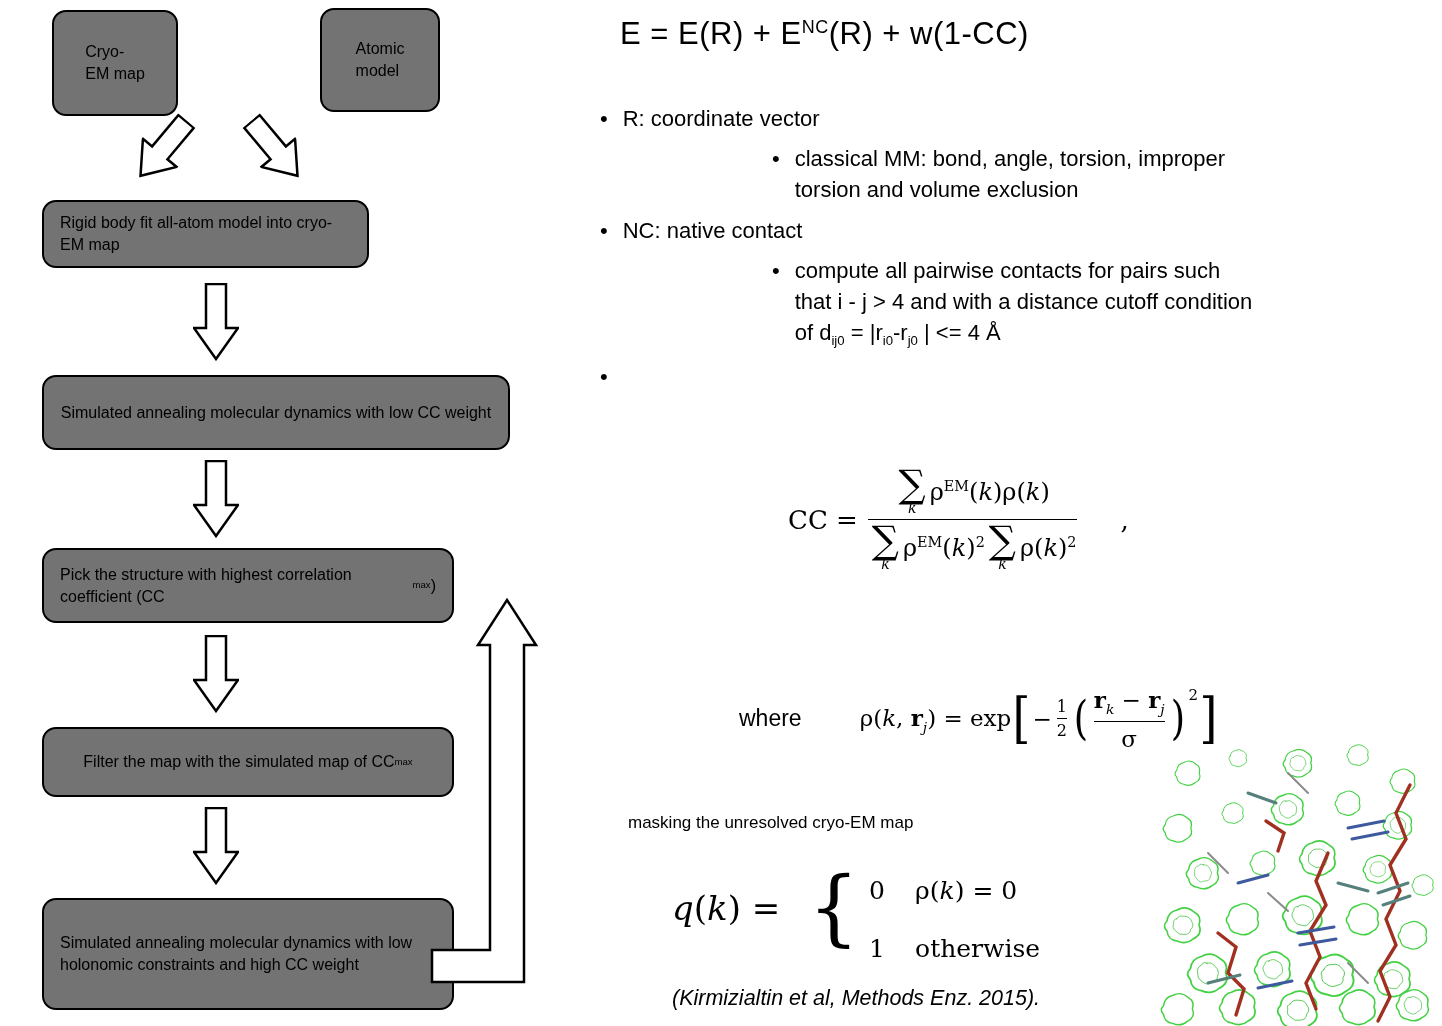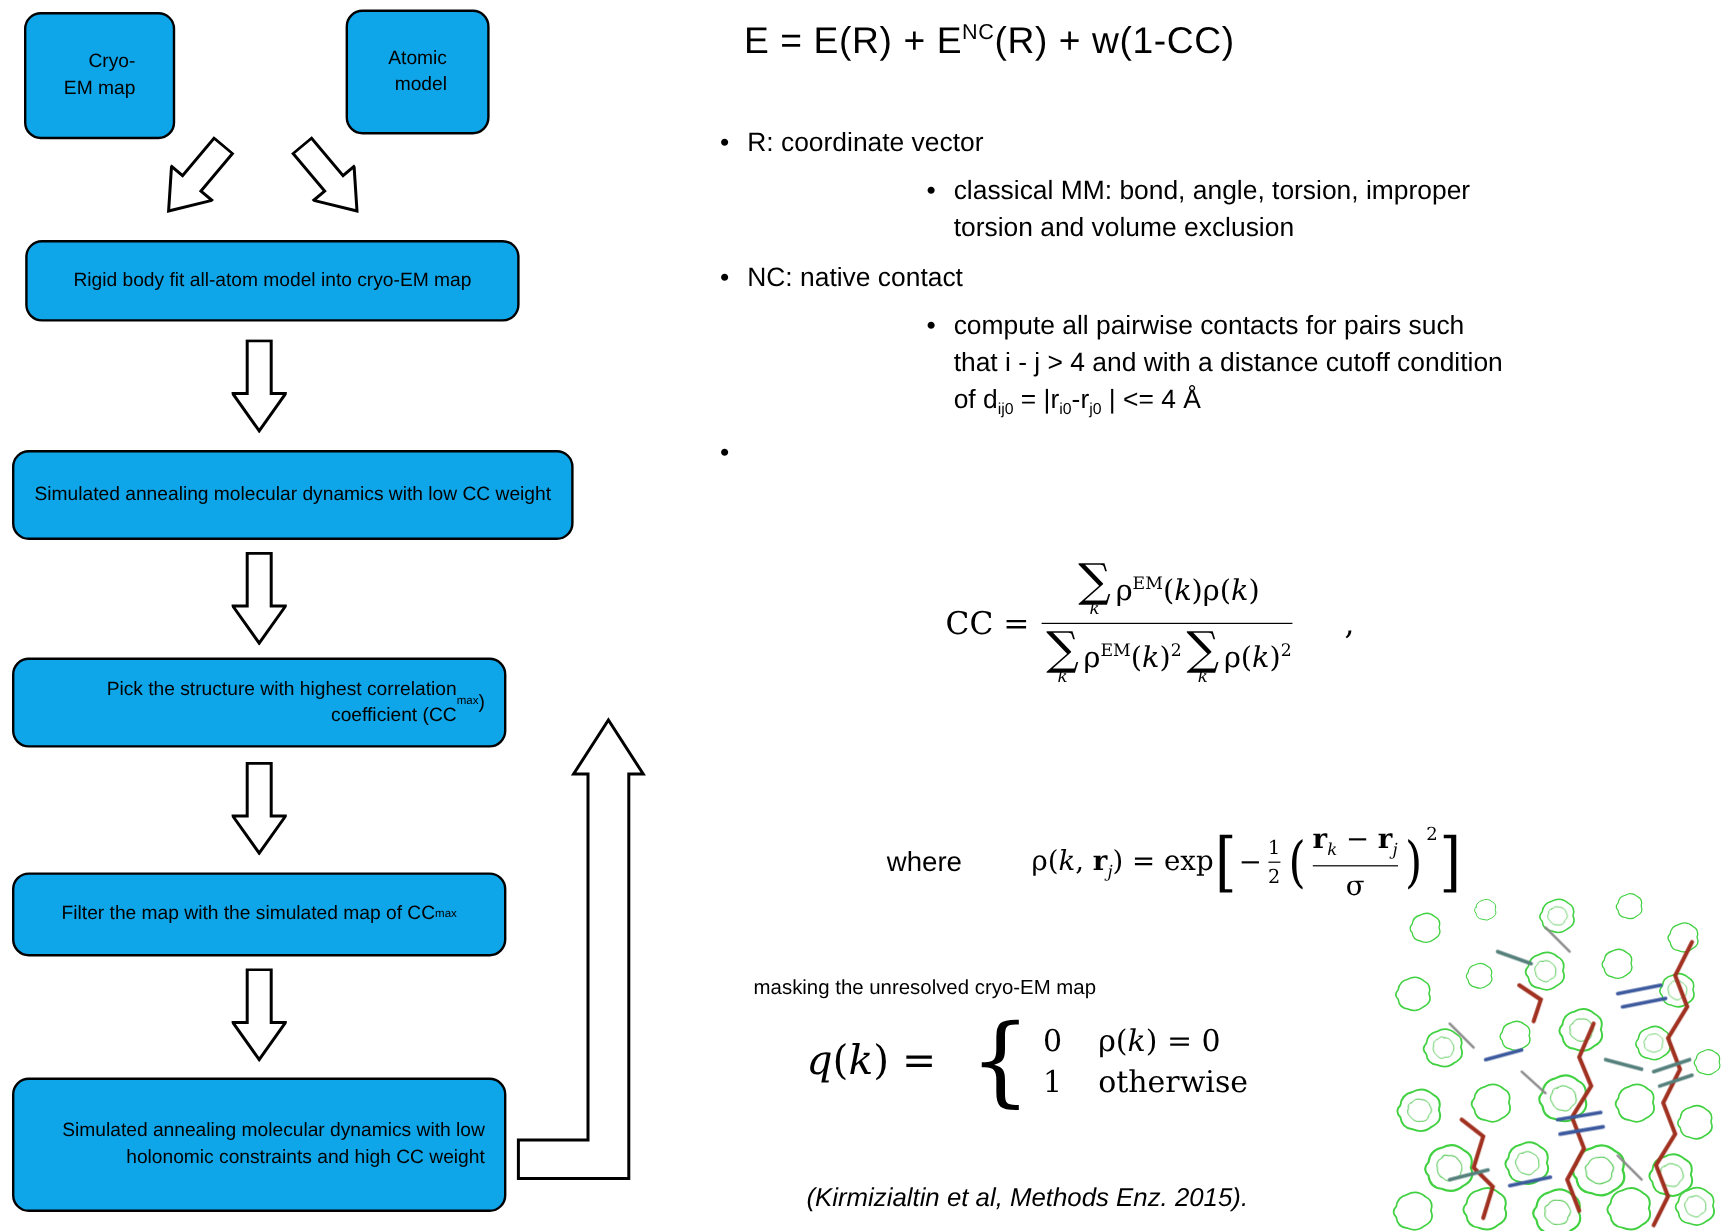--- a/index.html
+++ b/index.html
@@ -2,23 +2,23 @@
 <html><head>
 <meta charset="utf-8">
 <style>
   html,body { margin:0; padding:0; background:#fff; }
   .slide {
     position:relative; width:1442px; height:1026px; background:#ffffff;
     font-family:"Liberation Sans", sans-serif; color:#000; overflow:hidden;
   }
   
   .fbox {
-    position:absolute; border:2.5px solid #000; border-radius:14px; background:#0ea5e9;
-    display:flex; align-items:center; justify-content:center; text-align:right;
-    font-size:16px; line-height:1.35; padding:6px 16px; box-sizing:border-box;
+    position:absolute; border:2.5px solid #000; border-radius:14px; background:#737373;
+    display:flex; align-items:center; justify-content:center; text-align:left;
+    font-size:16px; line-height:1.35; padding:6px 16px; box-sizing:border-box;margin-left:32px;
   }
   .fbox sub { font-size:60%; }
   .arrow { position:absolute; }
   
   .header-eq {
     position:absolute; left:620px; top:16px; width:820px; 
     font-size:31px; letter-spacing:0.5px;
   }
   .header-eq sup { font-size:58%; }
   .bullets { position:absolute; left:600px; top:103px; width:845px; }
@@ -47,42 +47,42 @@
   .halffrac { display:inline-flex; flex-direction:column; align-items:center; font-size:16px; margin:0 5px; }
   .halffrac .bar { align-self:stretch; border-top:1.4px solid #000; margin:2px 0; }
   .expo { font-size:15px; position:relative; top:-24px; margin-left:2px; }
   .mask-label { position:absolute; left:628px; top:813px; font-size:17px; }
   .mask-eq { position:absolute; left:672px; top:852px; display:flex; align-items:center; }
   .mask-lhs { font-size:34px; margin-right:28px; }
   .brace { font-size:80px; line-height:0.8; font-weight:300; transform:scaleY(1.02); margin-right:10px; }
   .cases { display:flex; flex-direction:column; gap:5px; }
   .case-row { display:flex; align-items:baseline; font-size:25px; }
   .case-row .val { width:22px; }
-  .case-row .cond { margin-left:24px; }
+  .case-row .cond { margin-left:24px;margin-top:24px; }
   .citation { position:absolute; left:672px; top:986px; font-style:italic; font-size:21.5px; }
   .molecule { position:absolute; left:1148px; top:733px; width:294px; height:293px; }
   i { font-style:italic; }
 </style>
 </head>
 <body>
 
 <div class="slide">
 
   <div class="fbox" style="left:20px; top:10px; width:126px; height:106px;">Cryo-<br>EM map</div>
 
   <div class="fbox" style="left:288px; top:8px; width:120px; height:104px;">Atomic<br>model</div>
 
   <svg class="arrow" style="left:140px; top:112px; transform:rotate(40deg);" width="46" height="74" viewBox="0 0 46 74">
     <polygon points="13,1 33,1 33,42 45,42 23,72 1,42 13,42" fill="#fff" stroke="#000" stroke-width="2.5"></polygon>
   </svg>
   <svg class="arrow" style="left:252px; top:112px; transform:rotate(-40deg);" width="46" height="74" viewBox="0 0 46 74">
     <polygon points="13,1 33,1 33,42 45,42 23,72 1,42 13,42" fill="#fff" stroke="#000" stroke-width="2.5"></polygon>
   </svg>
 
-  <div class="fbox" style="left:21px; top:200px; width:412px; height:68px;">Rigid body fit all-atom model into cryo-EM map</div>
+  <div class="fbox" style="left:10px; top:200px; width:327px; height:68px;">Rigid body fit all-atom model into cryo-EM map</div>
 
   <svg class="arrow" style="left:193px; top:283px;" width="46" height="78" viewBox="0 0 46 78">
     <polygon points="13,1 33,1 33,45 45,45 23,76 1,45 13,45" fill="#fff" stroke="#000" stroke-width="2.5"></polygon>
   </svg>
 
   <div class="fbox" style="left:10px; top:375px; width:468px; height:75px;">Simulated annealing molecular dynamics with low CC weight</div>
 
   <svg class="arrow" style="left:193px; top:460px;" width="46" height="78" viewBox="0 0 46 78">
     <polygon points="13,1 33,1 33,45 45,45 23,76 1,45 13,45" fill="#fff" stroke="#000" stroke-width="2.5"></polygon>
   </svg>

